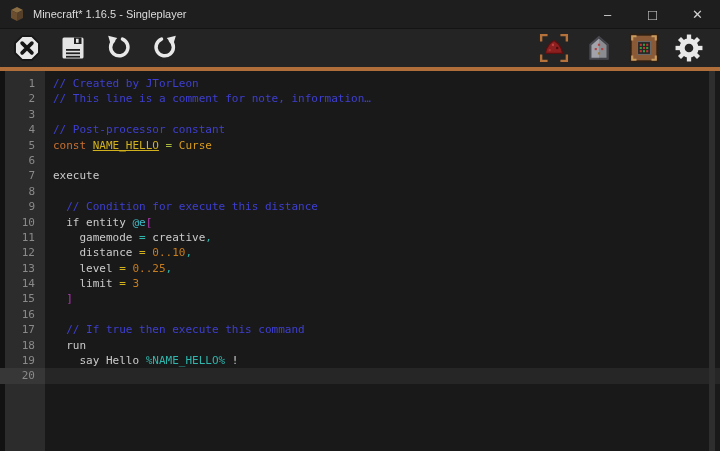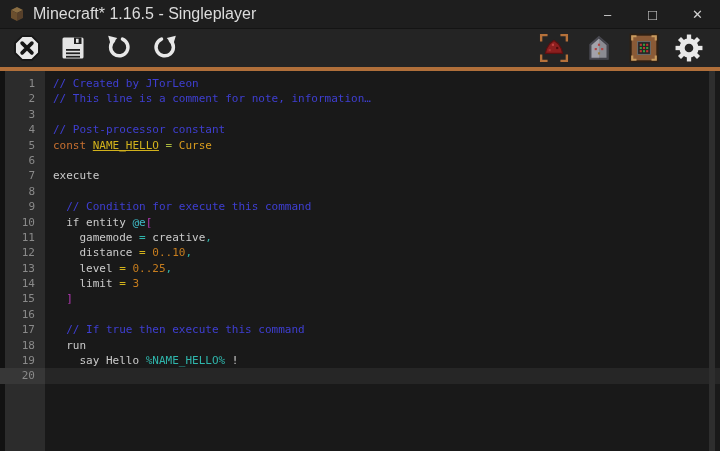--- a/index.html
+++ b/index.html
@@ -3,21 +3,21 @@
 <meta charset="utf-8">
 <style>
   * { margin:0; padding:0; box-sizing:border-box; }
   html,body { width:720px; height:451px; overflow:hidden; background:#191919;
               font-family:"Liberation Sans", sans-serif; }
   .window { width:720px; height:451px; display:flex; flex-direction:column; background:#191919; }
 
   
   .titlebar { height:28px; background:#1e1e1e; display:flex; align-items:center; flex:0 0 auto; }
   .titlebar .app-icon { width:16px; height:16px; margin:0 8px 0 9px; flex:0 0 auto; }
-  .titlebar .title { color:#dcdcdc; font-size:16px; flex:1 1 auto; white-space:nowrap; }
+  .titlebar .title { color:#dcdcdc; font-size:11px; flex:1 1 auto; white-space:nowrap; }
   .win-btn { width:45px; height:28px; display:flex; align-items:center; justify-content:center;
              color:#d2d2d2; font-size:13px; cursor:default; }
   .win-btn.max { font-size:15px; }
 
   
   .toolbar { height:39px; background:#242424; border-top:1px solid #141414;
              display:flex; align-items:center; justify-content:space-between; flex:0 0 auto; }
   .tb-group { display:flex; align-items:center; }
   .tb-group.left { padding-left:8px; }
   .tb-group.right { padding-right:12px; }
@@ -189,21 +189,21 @@
         <div class="row">
           <span class="ln">7</span>
           <span class="lc"><span style="color: rgb(203, 203, 203);">execute</span></span>
         </div>
         <div class="row">
           <span class="ln">8</span>
           <span class="lc"></span>
         </div>
         <div class="row">
           <span class="ln">9</span>
-          <span class="lc"><span style="color: rgb(63, 63, 211);">  // Condition for execute this command</span></span>
+          <span class="lc"><span style="color: rgb(63, 63, 211);">  // Condition for execute this distance</span></span>
         </div>
         <div class="row">
           <span class="ln">10</span>
           <span class="lc"><span style="color: rgb(203, 203, 203);">  if entity </span><span style="color: rgb(63, 189, 201);">@e</span><span style="color: rgb(180, 56, 180);">[</span></span>
         </div>
         <div class="row">
           <span class="ln">11</span>
           <span class="lc"><span style="color: rgb(203, 203, 203);">    gamemode </span><span style="color: rgb(47, 181, 171);">=</span><span style="color: rgb(203, 203, 203);"> creative</span><span style="color: rgb(47, 181, 171);">,</span></span>
         </div>
         <div class="row">

